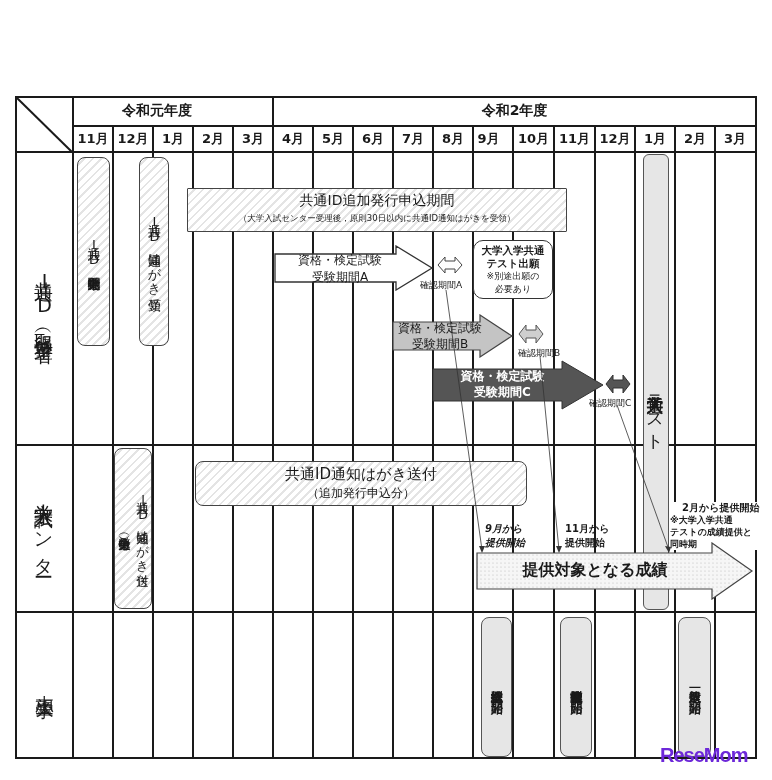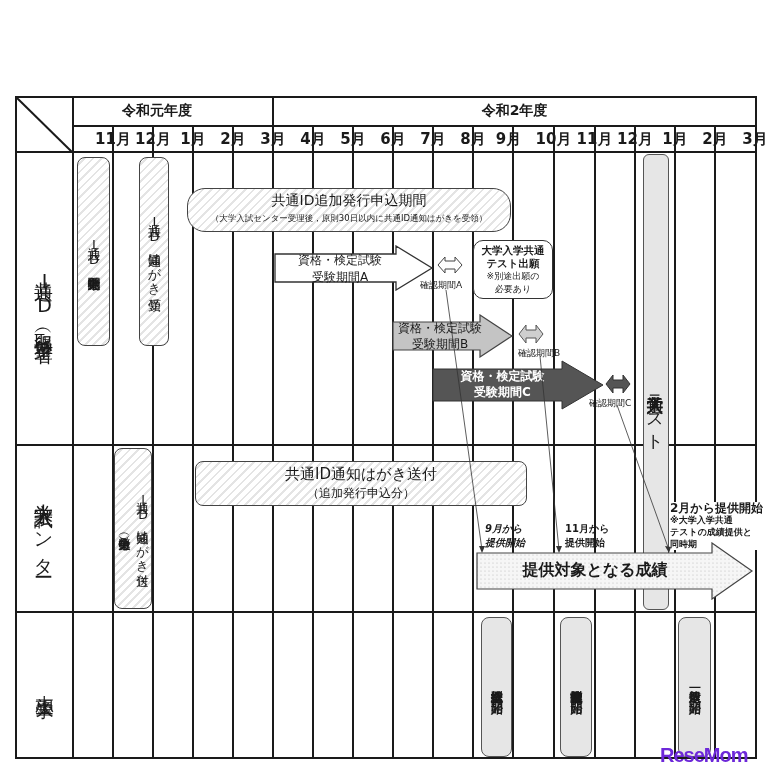--- a/index.html
+++ b/index.html
@@ -1,21 +1,21 @@
 <!DOCTYPE html>
 <html><head>
 <meta charset="utf-8">
 <style>
   html,body{margin:0;padding:0;background:#fff;}
   body{width:772px;height:780px;position:relative;overflow:hidden;font-family:"DejaVu Sans","Liberation Sans",sans-serif;color:#1a1a1a;}
   .abs{position:absolute;box-sizing:border-box;}
   .hline{position:absolute;background:#1a1a1a;height:2px;}
   .vline{position:absolute;background:#1a1a1a;width:2px;}
   .hdr{position:absolute;display:flex;align-items:center;justify-content:center;font-size:14px;font-weight:bold;}
-  .mon{position:absolute;display:flex;align-items:center;justify-content:center;font-size:15px;font-weight:bold;margin-left:20px;}
+  .mon{position:absolute;display:flex;align-items:center;justify-content:center;font-size:13px;font-weight:bold;}
   .vtext{writing-mode:vertical-rl;text-orientation:upright;letter-spacing:2px;}
   .rowlabel{position:absolute;display:flex;align-items:center;justify-content:center;font-size:19px;}
   .hatch{background:repeating-linear-gradient(135deg,#fff 0 4px,#e4e4e4 4px 6px);border:1.5px solid #444;border-radius:8px;}
   .grey{background:#e6e6e6;border:1.5px solid #555;border-radius:8px;}
   .white-box{background:#fff;border:1.5px solid #333;border-radius:10px;}
   .center{display:flex;align-items:center;justify-content:center;text-align:center;}
   .small{font-size:10px;}
   .bold{font-weight:bold;}
 </style>
 </head>
@@ -87,21 +87,21 @@
   <span class="vtext" style="font-size:18px;">志望大学</span>
 </div>
 
 <div class="abs hatch center" style="left:77px;top:157px;width:33px;height:189px;">
   <span class="vtext" style="font-size:13px;letter-spacing:0;">共通ID集中発行申込期間</span>
 </div>
 <div class="abs hatch center" style="left:139px;top:157px;width:30px;height:189px;">
   <span class="vtext" style="font-size:13px;letter-spacing:0;">共通ID通知はがき受領</span>
 </div>
 
-<div class="abs hatch" style="left:187px;top:188px;width:324px;height:44px;border-radius:18px;">
+<div class="abs hatch" style="left:187px;top:188px;width:380px;height:44px;border-radius:1px;">
   <div class="center" style="font-size:14px;margin-top:3px;">共通ID追加発行申込期間</div>
   <div class="center" style="font-size:8.5px;margin-top:3px;">（大学入試センター受理後，原則30日以内に共通ID通知はがきを受領）</div>
 </div>
 
 <svg class="abs" style="left:274px;top:245px;" width="160" height="46">
   <polygon points="1,9 122,9 122,1 158,23 122,45 122,37 1,37" fill="#fff" stroke="#333" stroke-width="1.3"></polygon>
 </svg>
 <div class="abs center" style="left:280px;top:252px;width:120px;font-size:12px;flex-direction:column;line-height:17px;">
   <span>資格・検定試験</span>
   <span>受験期間A</span>
@@ -160,21 +160,21 @@
 
 <div class="abs bold" style="left:485px;top:522px;font-size:10px;line-height:14px;font-style:italic;">
   <div>9月から</div>
   <div>提供開始</div>
 </div>
 <div class="abs bold" style="left:565px;top:522px;font-size:10px;line-height:14px;">
   <div>11月から</div>
   <div>提供開始</div>
 </div>
 <div class="abs bold" style="left:670px;top:502px;font-size:9px;line-height:12px;background:#fff;padding-right:2px;">
-  <div style="font-size:12px;">2月から提供開始</div>
+  <div style="font-size:10px;padding-left:12px;">2月から提供開始</div>
   <div>※大学入学共通</div>
   <div>テストの成績提供と</div>
   <div>同時期</div>
 </div>
 
 <svg class="abs" style="left:476px;top:542px;" width="278" height="58">
   <defs>
     <pattern id="dotp" width="4" height="4" patternUnits="userSpaceOnUse">
       <rect width="4" height="4" fill="#f6f6f6"></rect>
       <circle cx="1" cy="1" r="0.6" fill="#bbb"></circle>

